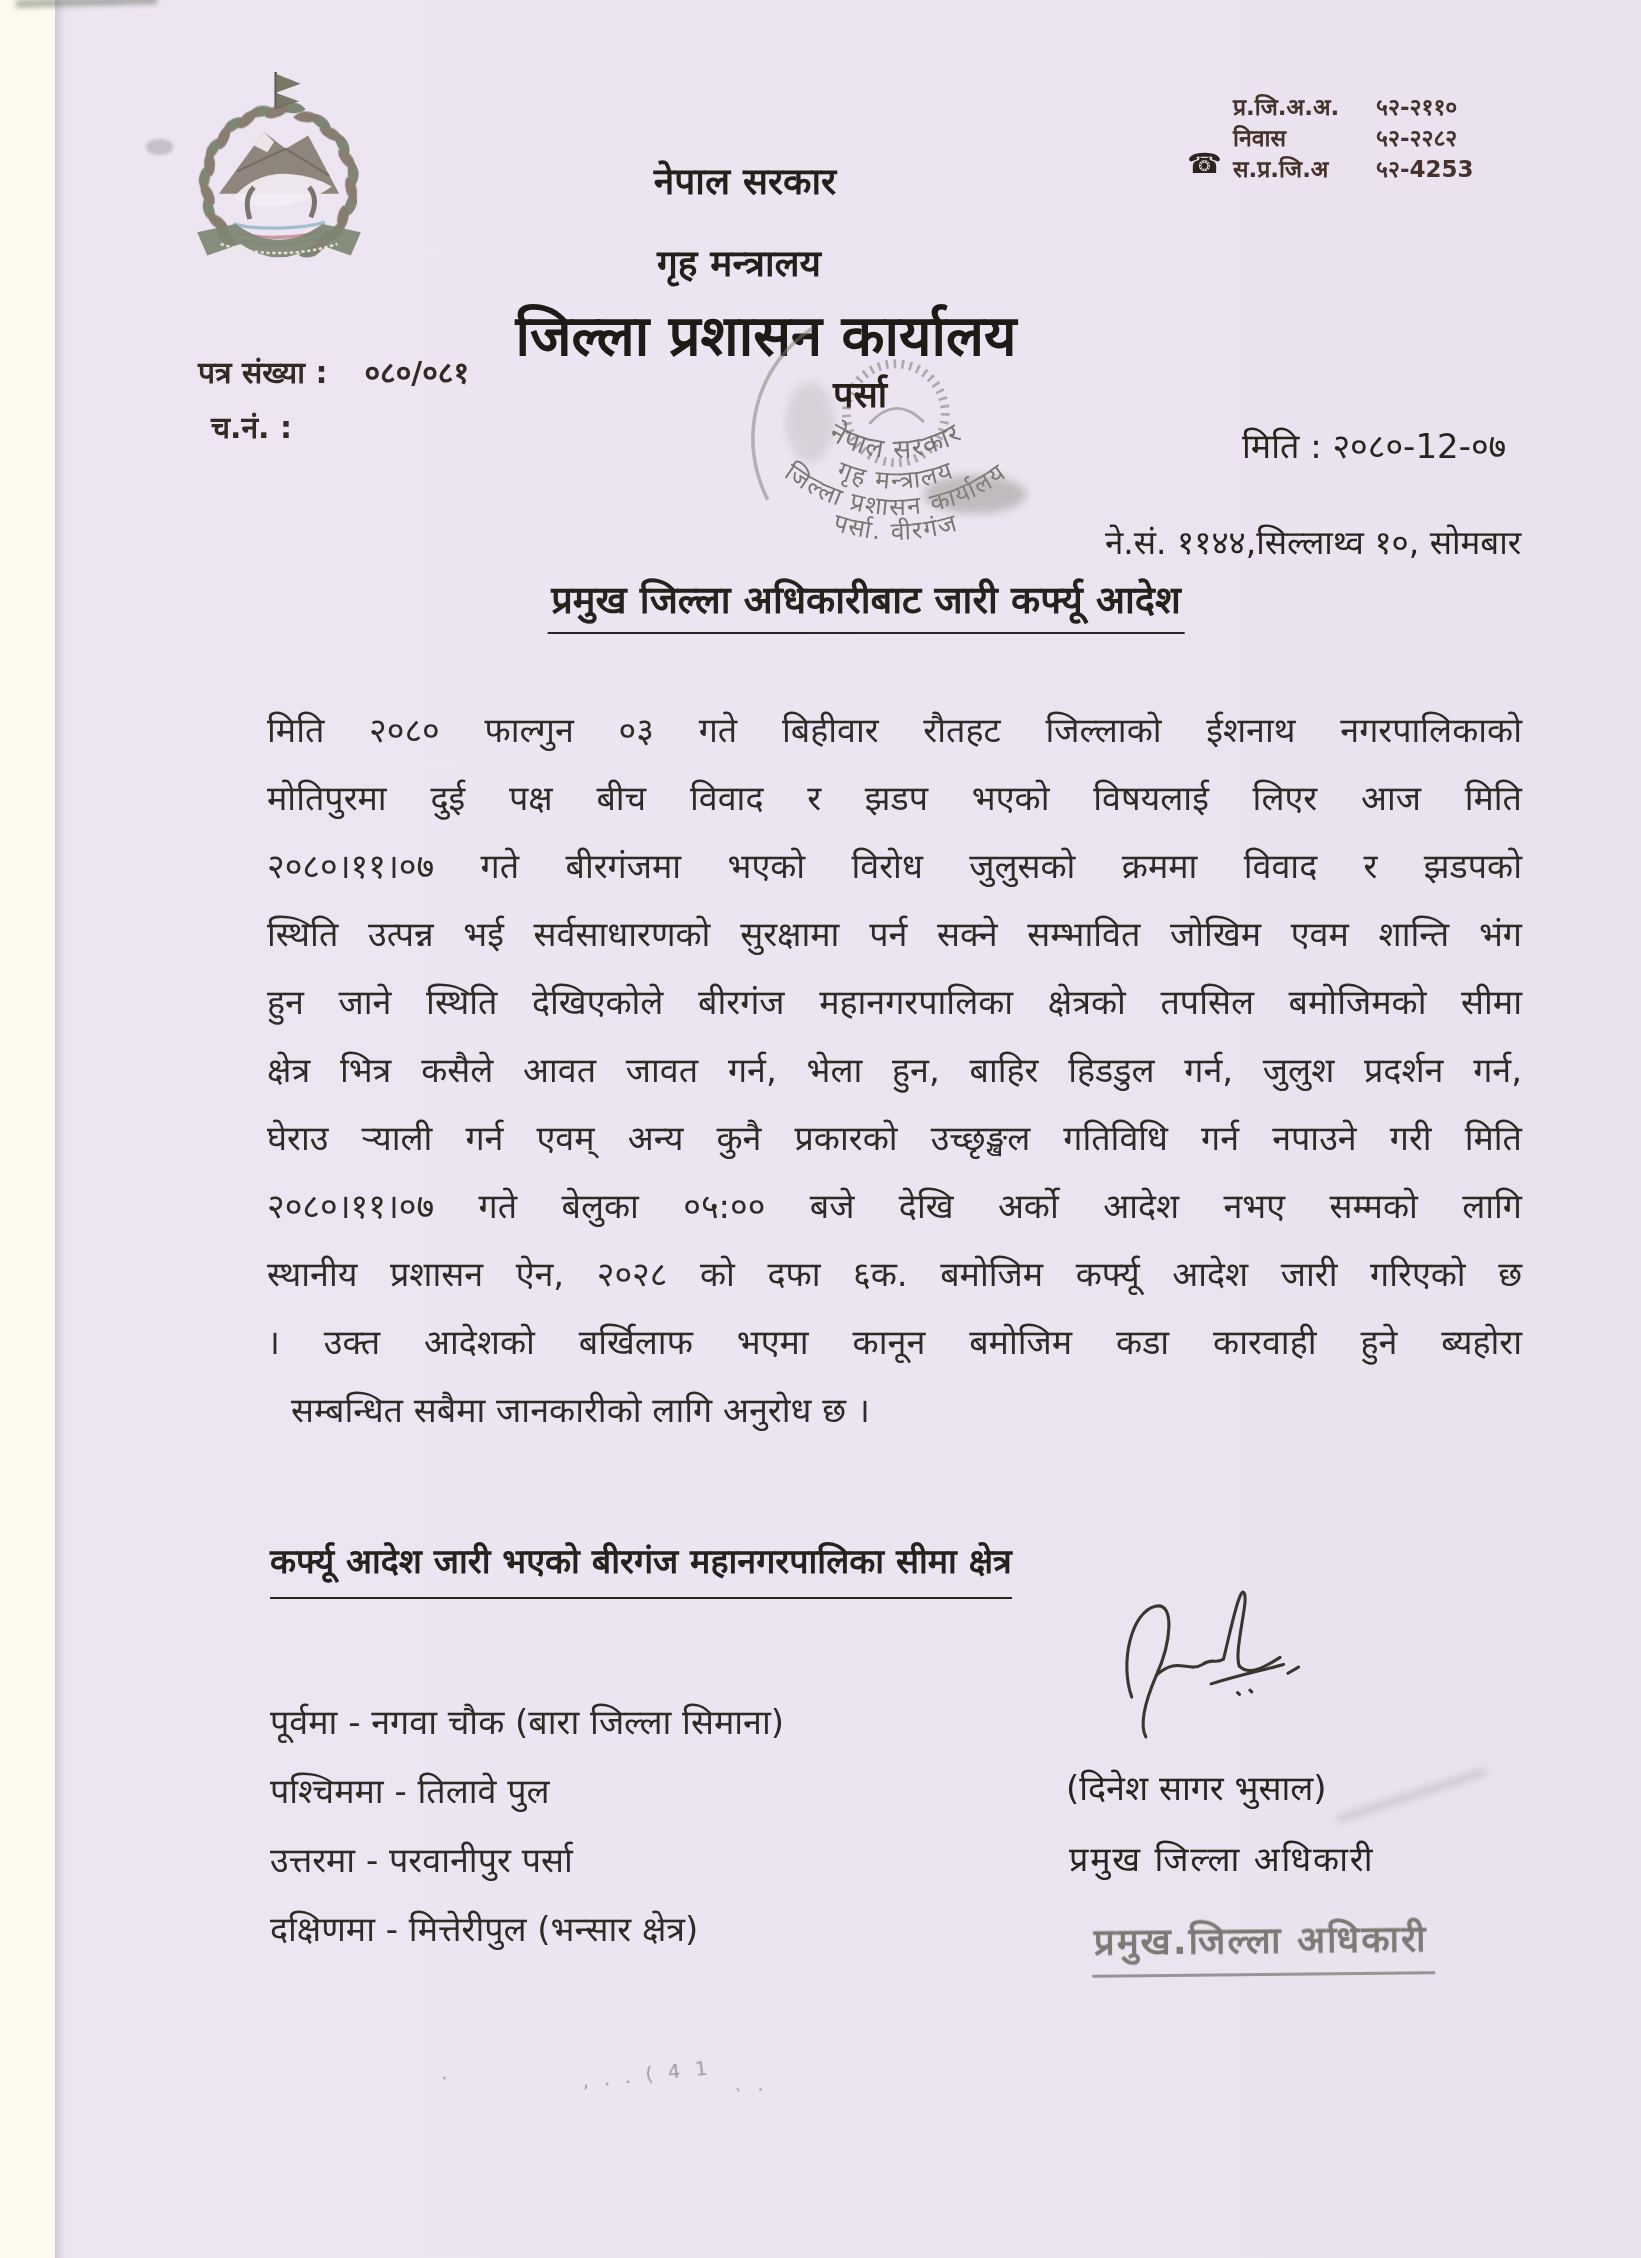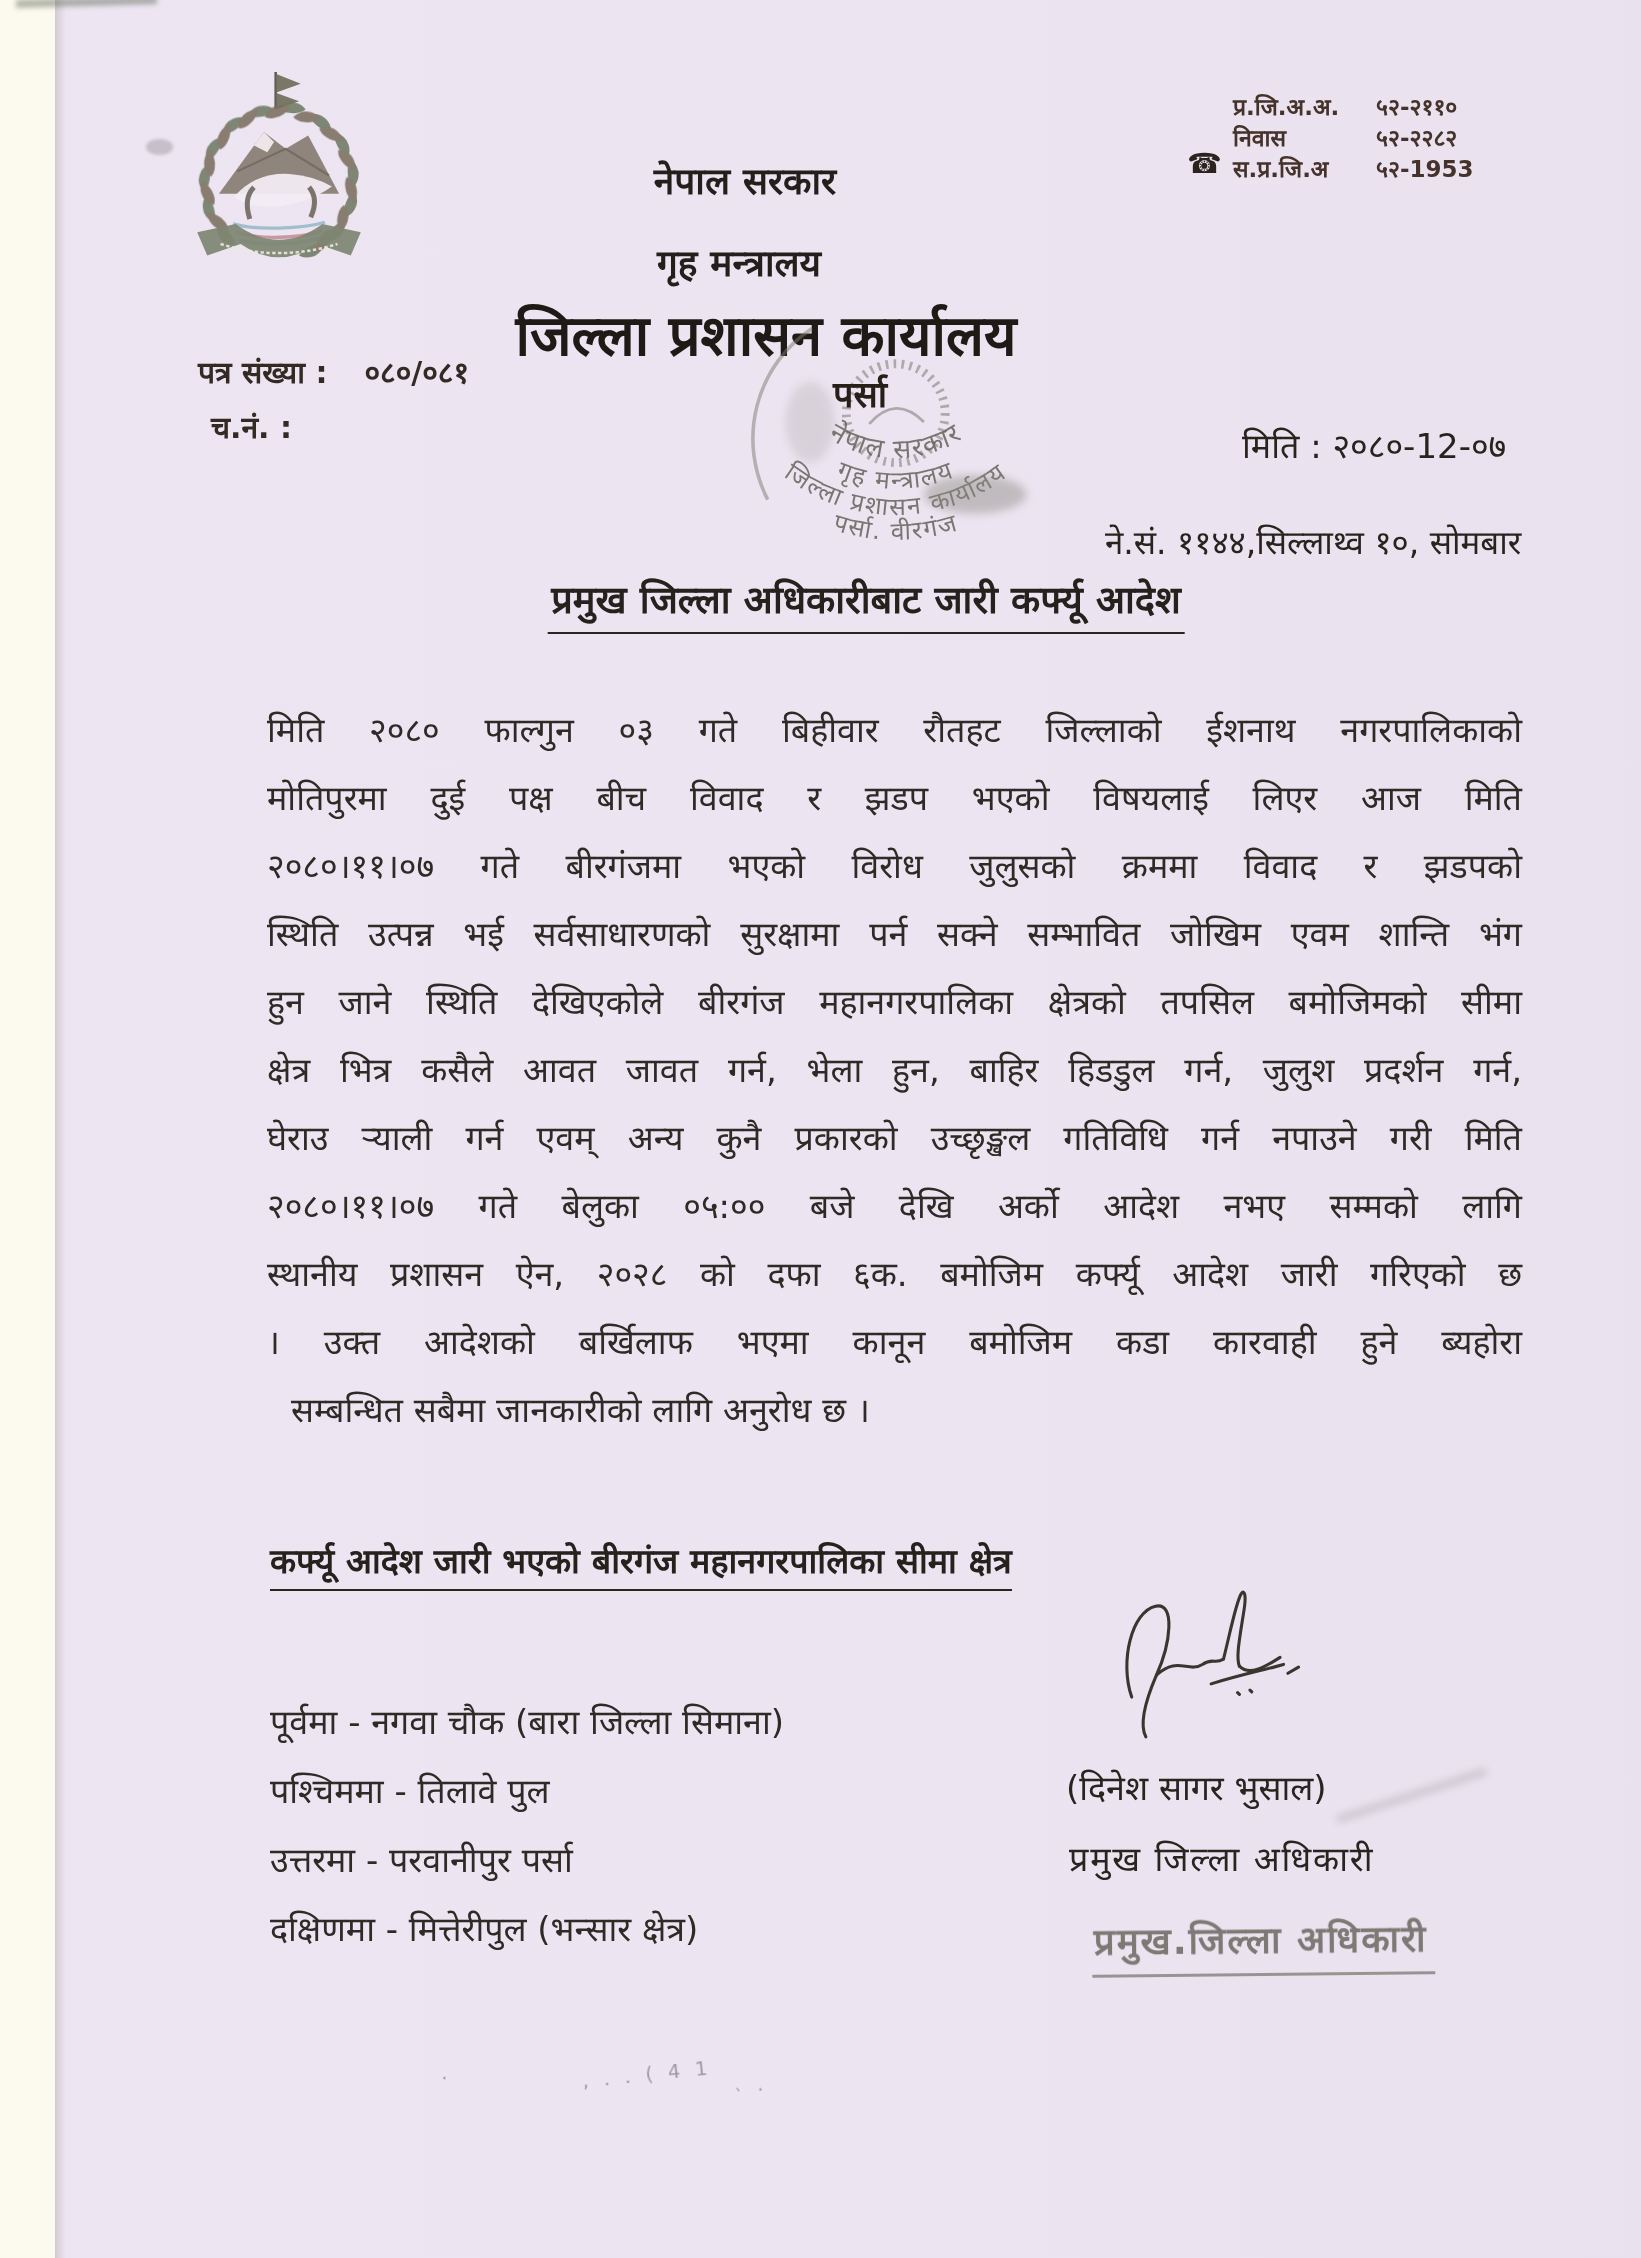--- a/index.html
+++ b/index.html
@@ -32,21 +32,21 @@
         color:#29231e;white-space:nowrap;}
   .nesam-line{position:absolute;left:1105px;top:489px;font-size:33px;font-weight:500;
         color:#29231e;white-space:nowrap;margin-top:30px;}
   .title{position:absolute;left:866px;top:572px;transform:translateX(-50%);font-size:38px;
         font-weight:700;color:#26211c;border-bottom:2.6px solid #2b2520;padding:0 3.5px 8px 3.5px;
         white-space:nowrap;}
   .body-text{position:absolute;left:267px;top:706px;width:1255px;font-size:34px;color:#2e2a26;}
   .bline{height:68px;text-align:justify;text-align-last:justify;white-space:normal;}
   .bline.last{text-align-last:left;margin-left:24px;}
   .section-heading{position:absolute;left:270px;top:1537px;font-size:34px;font-weight:700;
-        color:#26211c;border-bottom:2.6px solid #2b2520;padding-bottom:6px;}
+        color:#26211c;border-bottom:2.6px solid #2b2520;padding-bottom:14px;}
   .boundaries{position:absolute;left:270px;top:1688px;font-size:34px;line-height:69px;color:#2e2a26;}
   .signature-svg{position:absolute;left:1107px;top:1576px;width:203px;height:176px;}
   .sig-name{position:absolute;left:1066px;top:1764px;font-size:34px;color:#29241f;}
   .sig-role{position:absolute;left:1069px;top:1835px;font-size:34px;letter-spacing:1.8px;color:#29241f;}
   .sig-stamp{position:absolute;left:1092px;top:1913px;font-size:37px;font-weight:700;color:#6a675f;
         border-bottom:3.5px solid rgba(106,103,95,.75);padding:0 7px 8.8px 1.8px;letter-spacing:1.8px;
         transform:rotate(-.6deg);opacity:.85;filter:blur(0.4px);white-space:nowrap;}
   .speck{position:absolute;background:#8d8a92;border-radius:50%;opacity:.4;filter:blur(1.8px);}
   .speck.s1{left:146px;top:139px;width:26.5px;height:16px;}
   .speck.s2{left:1332px;top:1791px;width:159px;height:8.8px;border-radius:5.3px;
@@ -131,21 +131,21 @@
     <div class="c-row">
       <span class="c-label">प्र.जि.अ.अ.</span>
       <span class="c-num">५२-२११०</span>
     </div>
     <div class="c-row">
       <span class="c-label">निवास</span>
       <span class="c-num">५२-२२८२</span>
     </div>
     <div class="c-row">
       <span class="c-label">स.प्र.जि.अ</span>
-      <span class="c-num">५२-1953</span>
+      <span class="c-num">५२-4253</span>
     </div>
   </div>
 
   <div class="gov">नेपाल सरकार</div>
   <div class="ministry">गृह मन्त्रालय</div>
   <div class="office">जिल्ला प्रशासन कार्यालय</div>
 
   <div class="ref">
     <span>पत्र संख्या :</span><span class="ref-value">०८०/०८१</span>
   </div>

